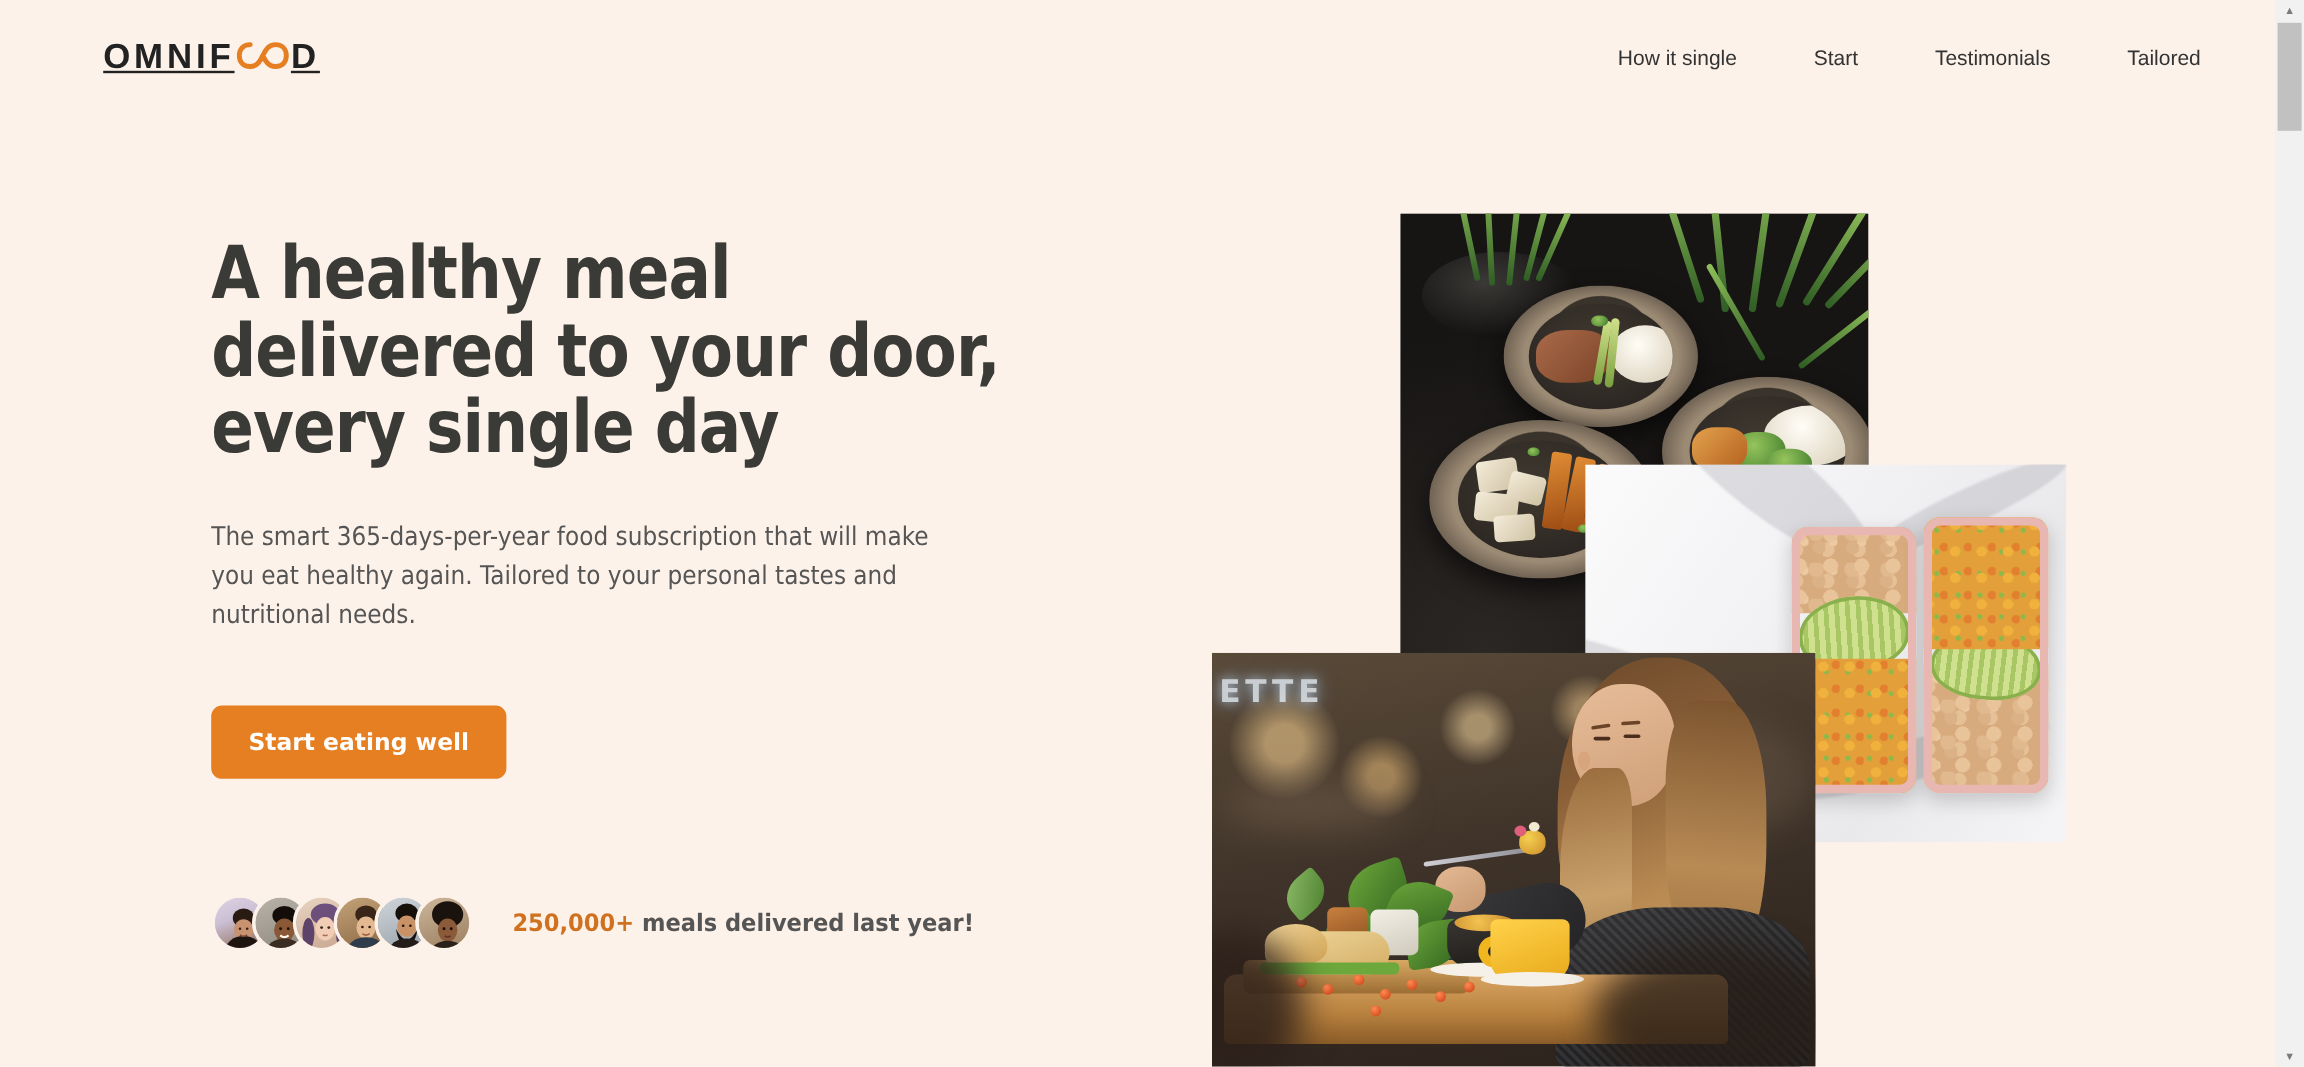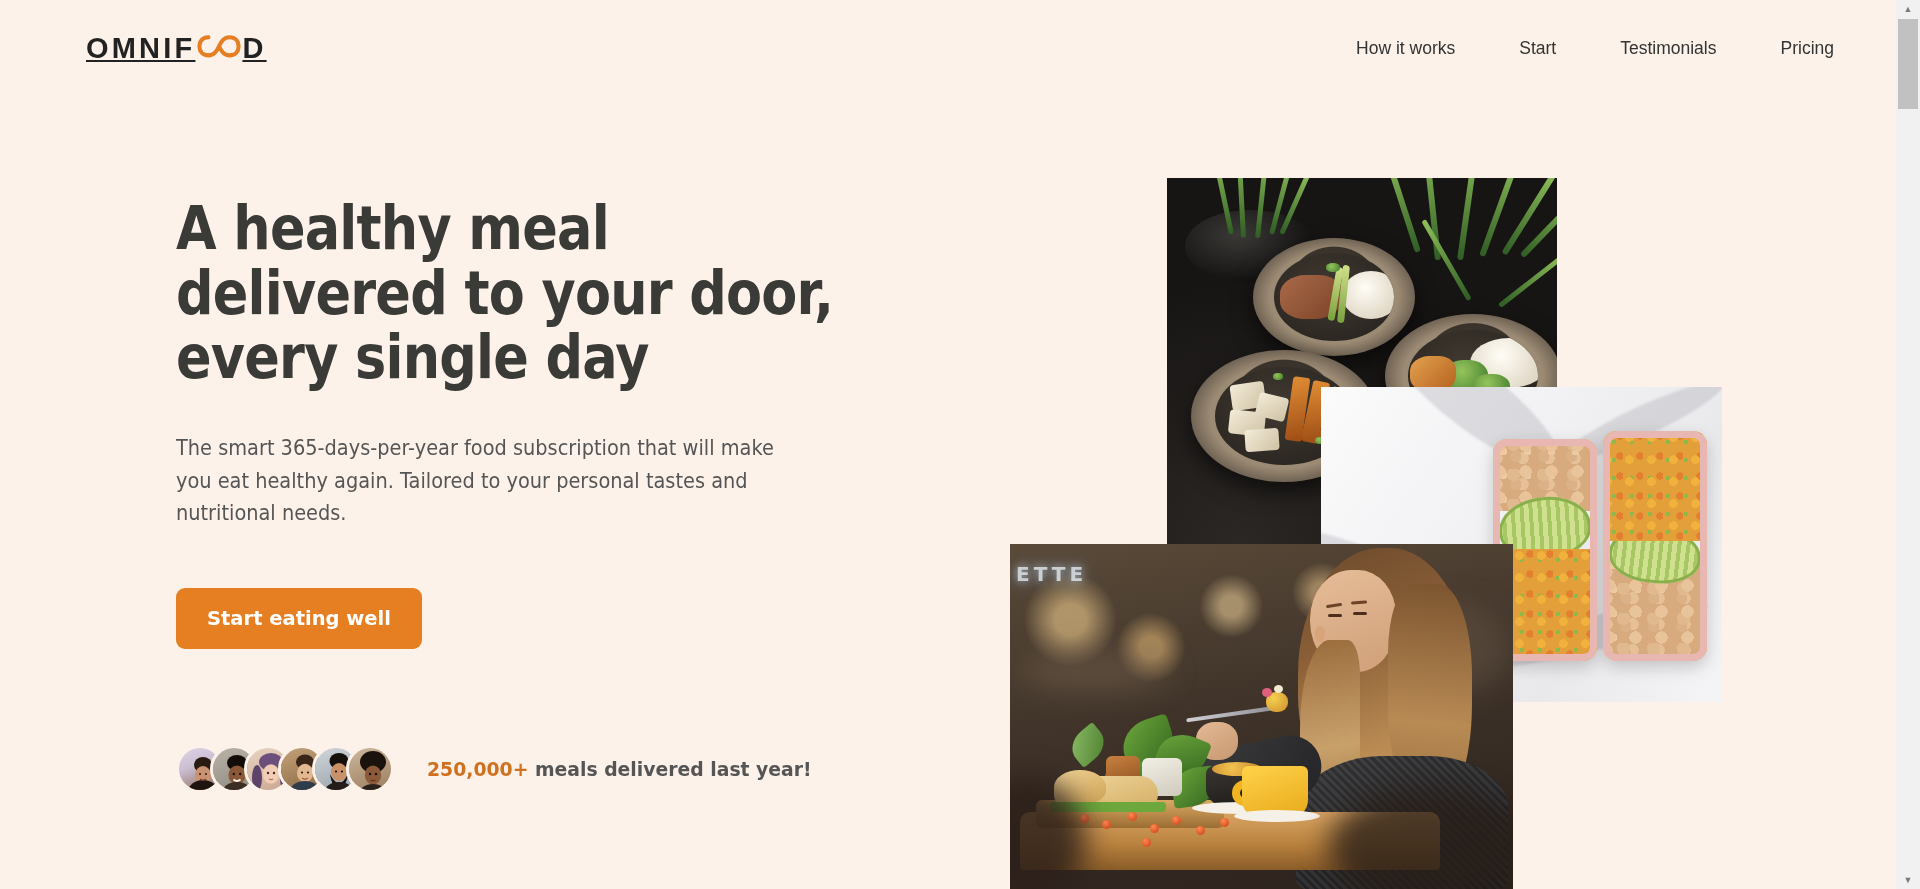--- a/index.html
+++ b/index.html
@@ -362,21 +362,21 @@
       radial-gradient(circle at 12% 22%, rgba(255,216,150,.55) 0 3%, rgba(0,0,0,0) 9%),
       radial-gradient(circle at 28% 30%, rgba(255,206,130,.5) 0 2.4%, rgba(0,0,0,0) 8%),
       radial-gradient(circle at 44% 18%, rgba(255,224,166,.5) 0 2.6%, rgba(0,0,0,0) 8%),
       radial-gradient(circle at 62% 14%, rgba(255,214,150,.45) 0 2.2%, rgba(0,0,0,0) 7%),
       radial-gradient(circle at 78% 34%, rgba(255,210,140,.35) 0 2%, rgba(0,0,0,0) 7%),
       linear-gradient(170deg, #5a4a38 0%, #40342a 45%, #2a211b 100%);
   }
   .neon {
     position: absolute;
     color: #dfe7ee;
-    font-size: 20px;
+    font-size: 26px;
     font-weight: 700;
     letter-spacing: 4px;
     text-shadow: 0 0 10px rgba(200,225,255,.9), 0 0 22px rgba(150,200,255,.6);
     opacity: .85;
     filter: blur(.6px);
     font-family: "DejaVu Sans", sans-serif;
   }
   .hair-back {
     position: absolute;
     border-radius: 48% 46% 40% 44%;
@@ -494,24 +494,24 @@
       <span class="logo-part">OMNIF</span>
       <span class="logo-infinity">
         <svg width="44" height="27" viewBox="0 0 44 27" aria-hidden="true">
           <path d="M11.5 4.2 C5.4 4.2 2.4 8.3 2.4 13.3 C2.4 18.3 5.4 22.4 11.5 22.4 C17.2 22.4 19.6 18.2 22 13.3 C24.4 8.4 26.8 4.2 32.5 4.2 C38.6 4.2 41.6 8.3 41.6 13.3 C41.6 18.3 38.6 22.4 32.5 22.4 C26.8 22.4 24.4 18.2 22 13.3" fill="none" stroke="#e67e22" stroke-width="4.1" stroke-linecap="round"></path>
         </svg>
       </span>
       <span class="logo-part">D</span>
     </a>
 
     <nav id="main-nav">
-      <a class="nav-link" href="#">How it works</a>
+      <a class="nav-link" href="#">How it single</a>
       <a class="nav-link" href="#">Start</a>
       <a class="nav-link" href="#">Testimonials</a>
-      <a class="nav-link" href="#">Pricing</a>
+      <a class="nav-link" href="#">Tailored</a>
     </nav>
 
   </header>
 
   <section id="hero">
 
     <div id="hero-text">
 
       <h1 id="hero-heading">A healthy meal
 delivered to your door,

